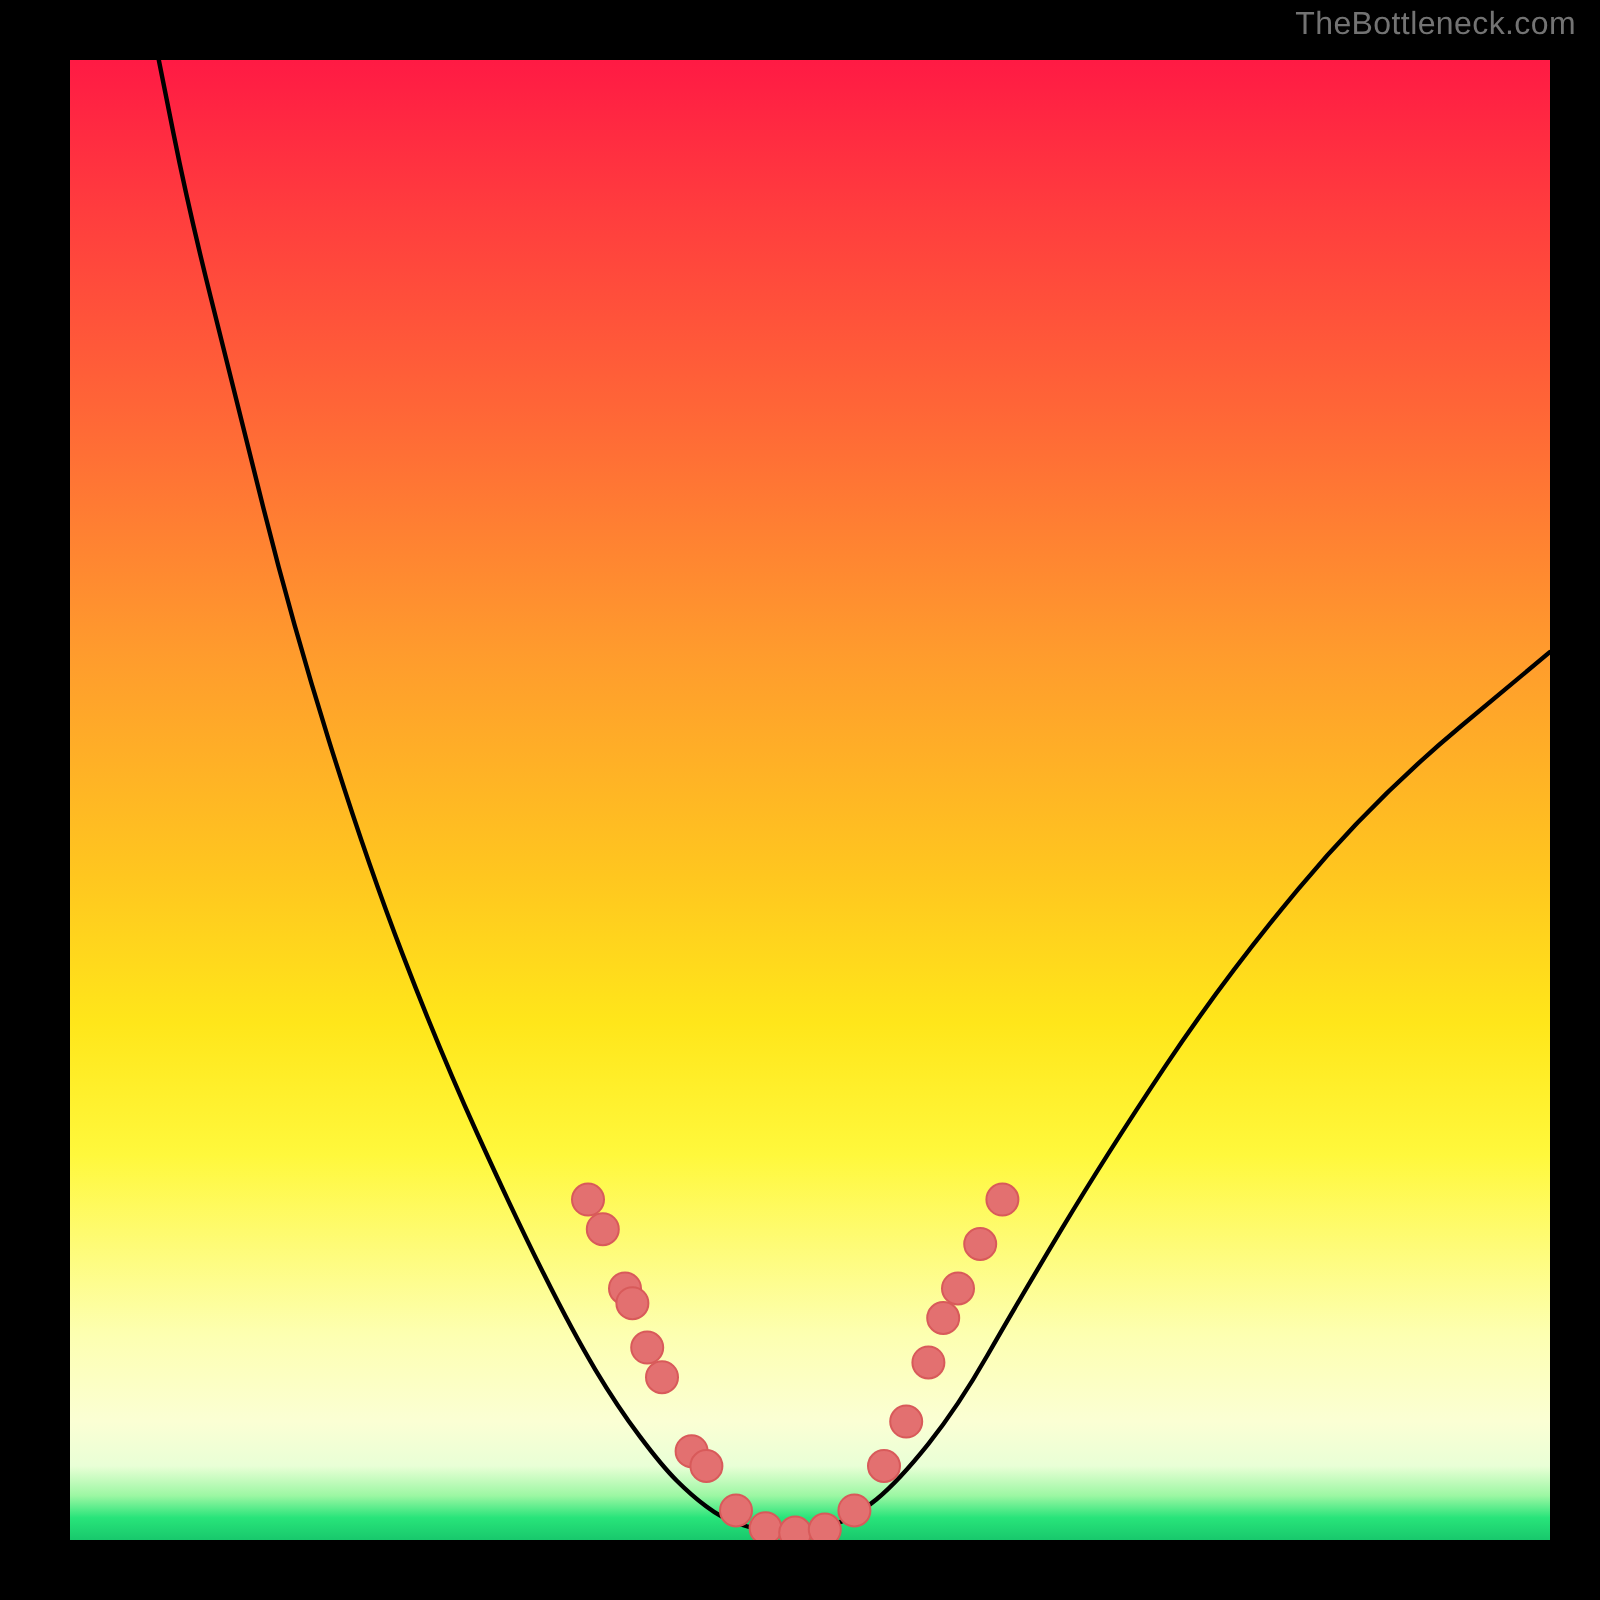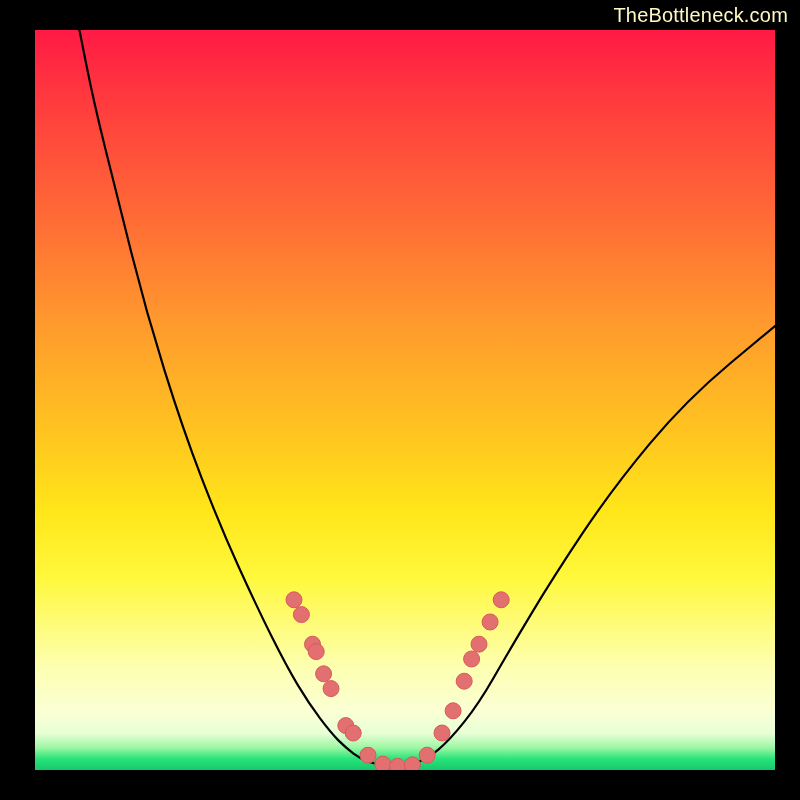--- a/index.html
+++ b/index.html
@@ -15,22 +15,22 @@
     position: absolute;
     top: 0; left: 0;
     width: 800px;
     height: 800px;
     background: #000;
   }
   .watermark {
     position: absolute;
     top: 4px;
     right: 12px;
-    color: #fef9c3;
-    font-size: 20px;
+    color: #737373;
+    font-size: 16px;
     font-weight: 500;
     letter-spacing: 0.2px;
     user-select: none;
   }
   .plot-area {
     position: absolute;
     left: 35px;
     top: 30px;
     width: 740px;
     height: 740px;

